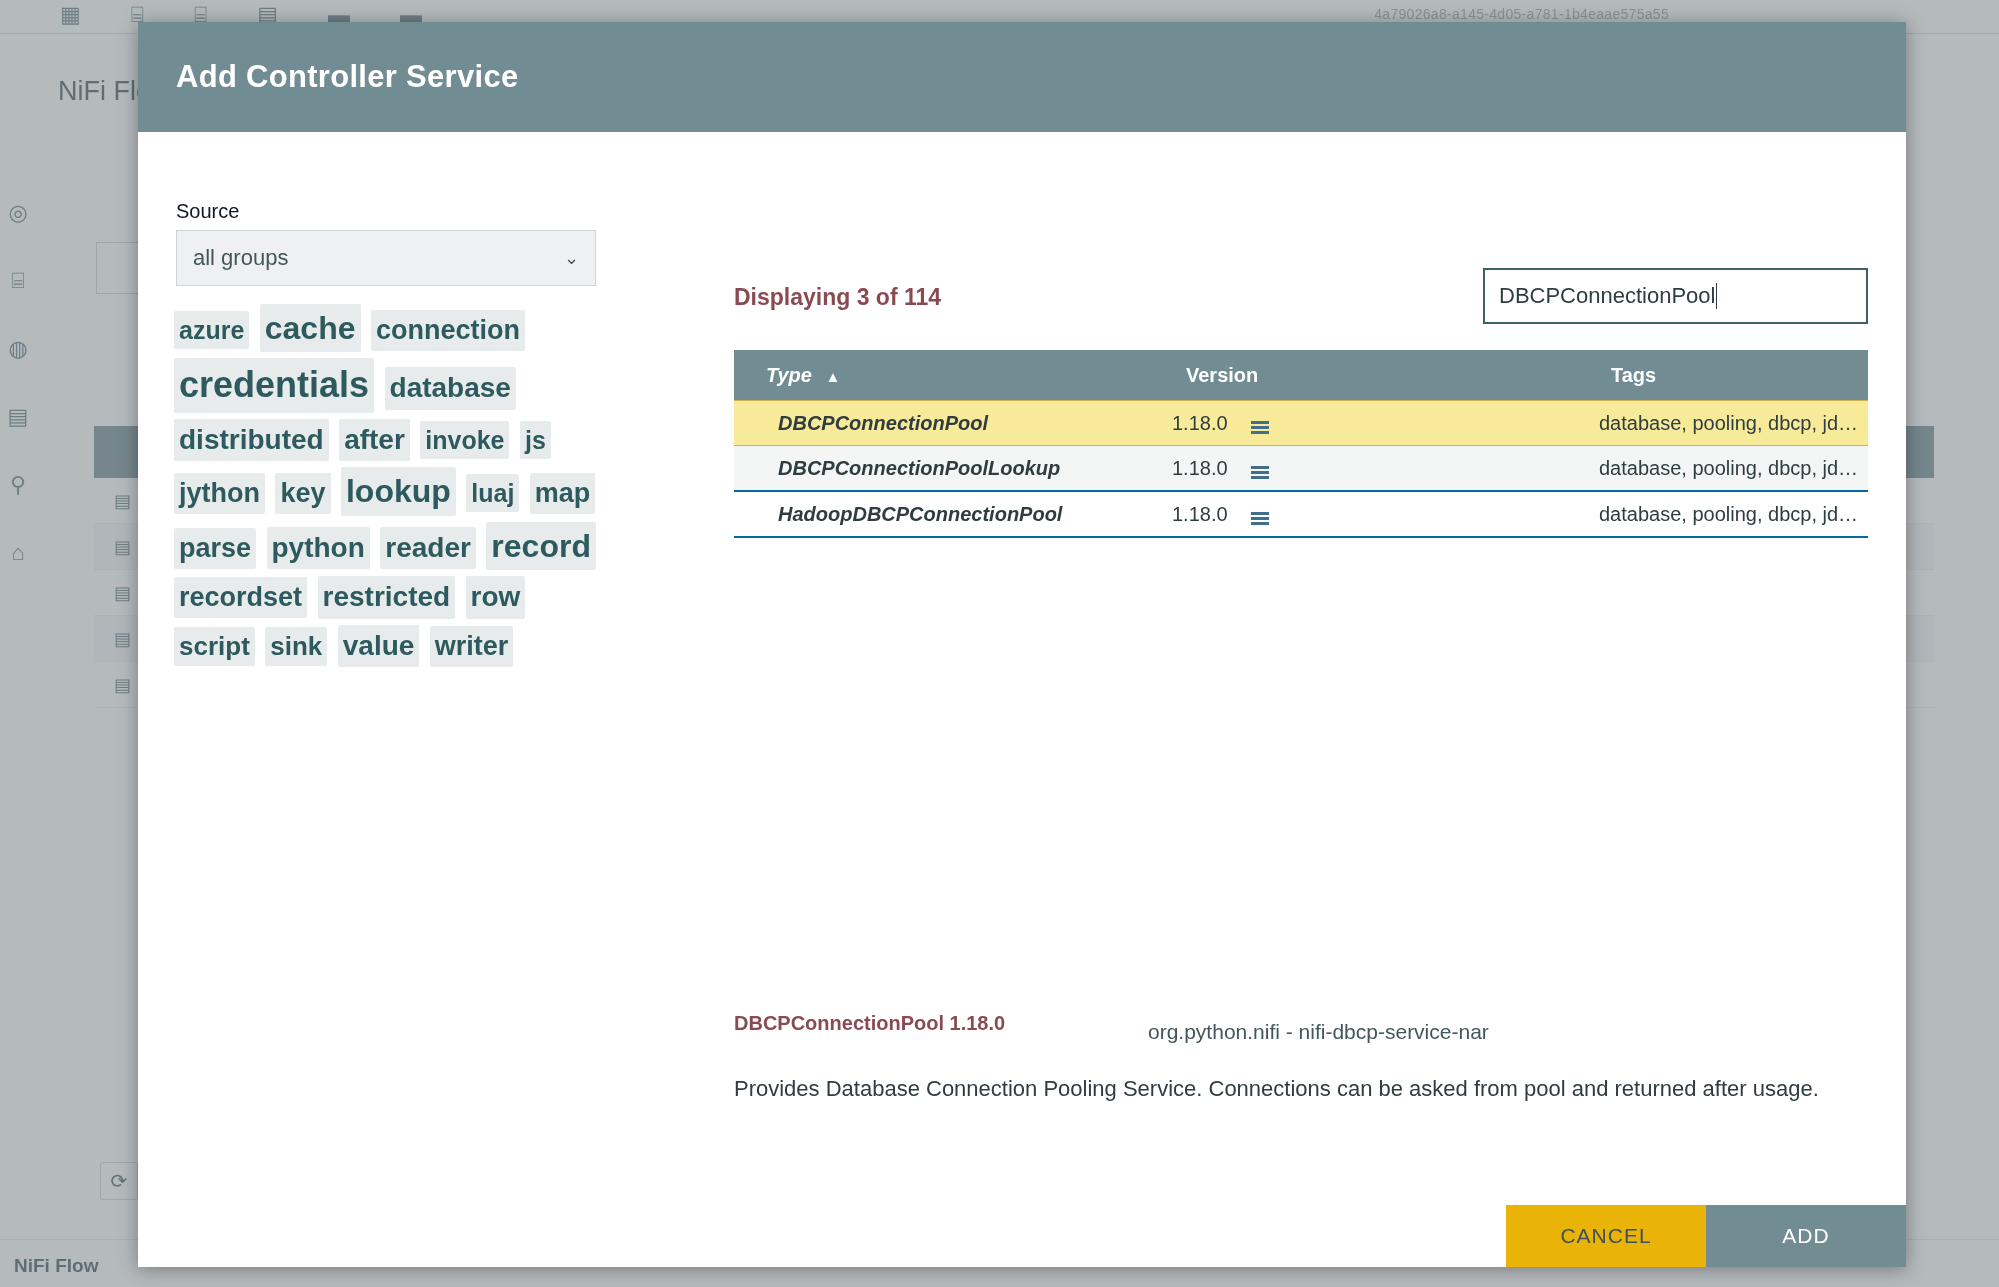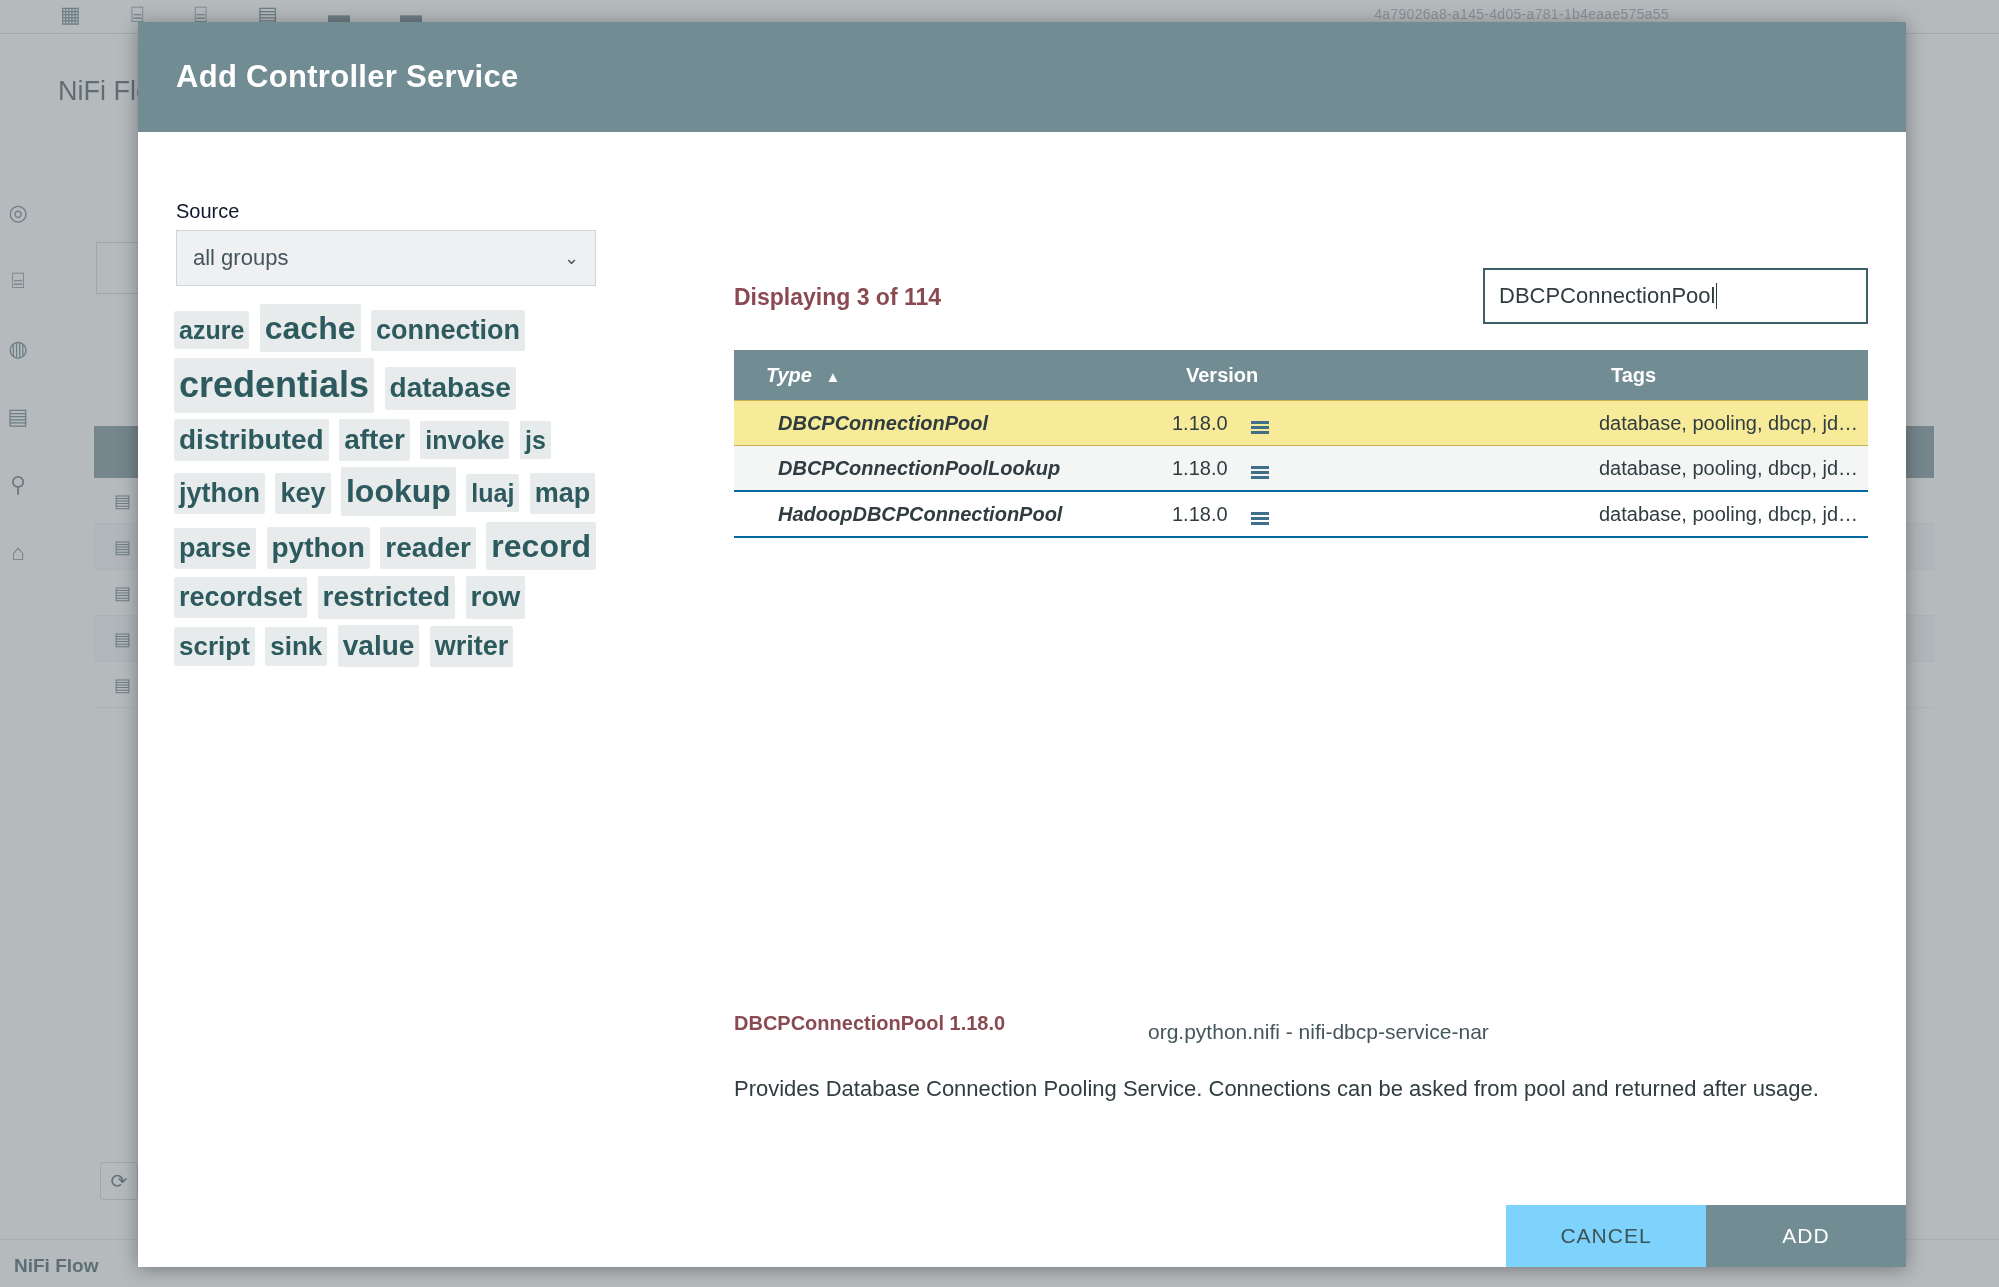--- a/index.html
+++ b/index.html
@@ -236,21 +236,21 @@
 
   .modal-footer {
     position: absolute; right: 0; bottom: 0;
     display: flex;
   }
   .btn {
     height: 62px; display: flex; align-items: center; justify-content: center;
     font-size: 21px; letter-spacing: 1px; cursor: pointer;
   }
   .btn-cancel {
-    width: 200px; background: #7dd3fc; color: #3f5258;
+    width: 200px; background: #eab308; color: #3f5258;
   }
   .btn-add {
     width: 200px; background: #728c94; color: #ffffff;
   }
 </style>
 </head>
 <body>
 
 <div id="root">
 

